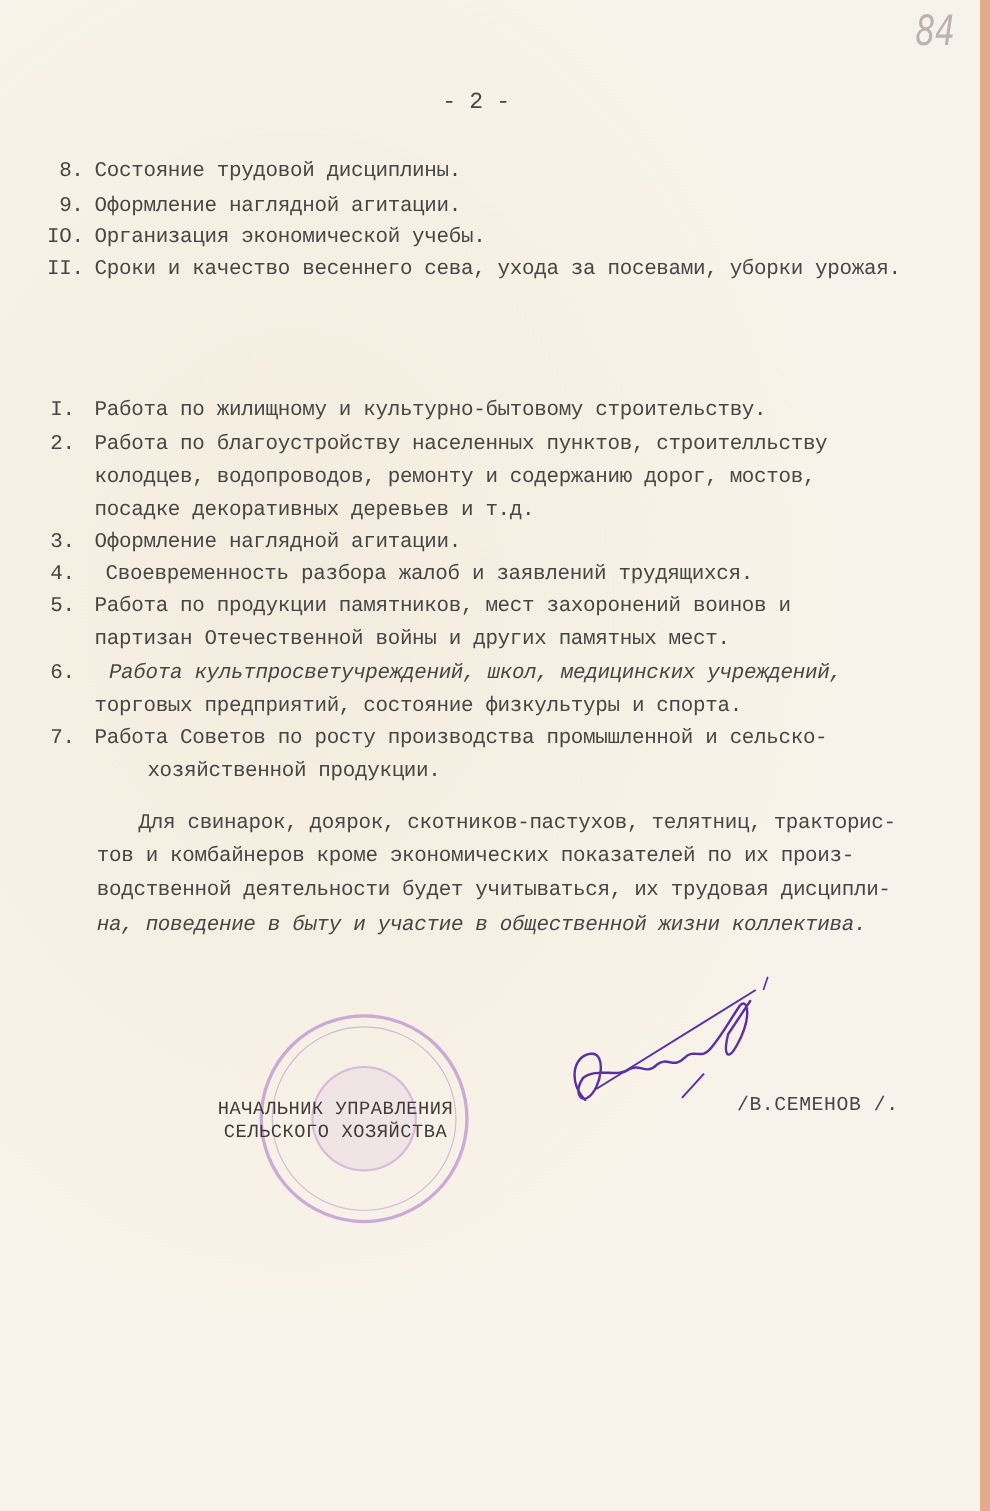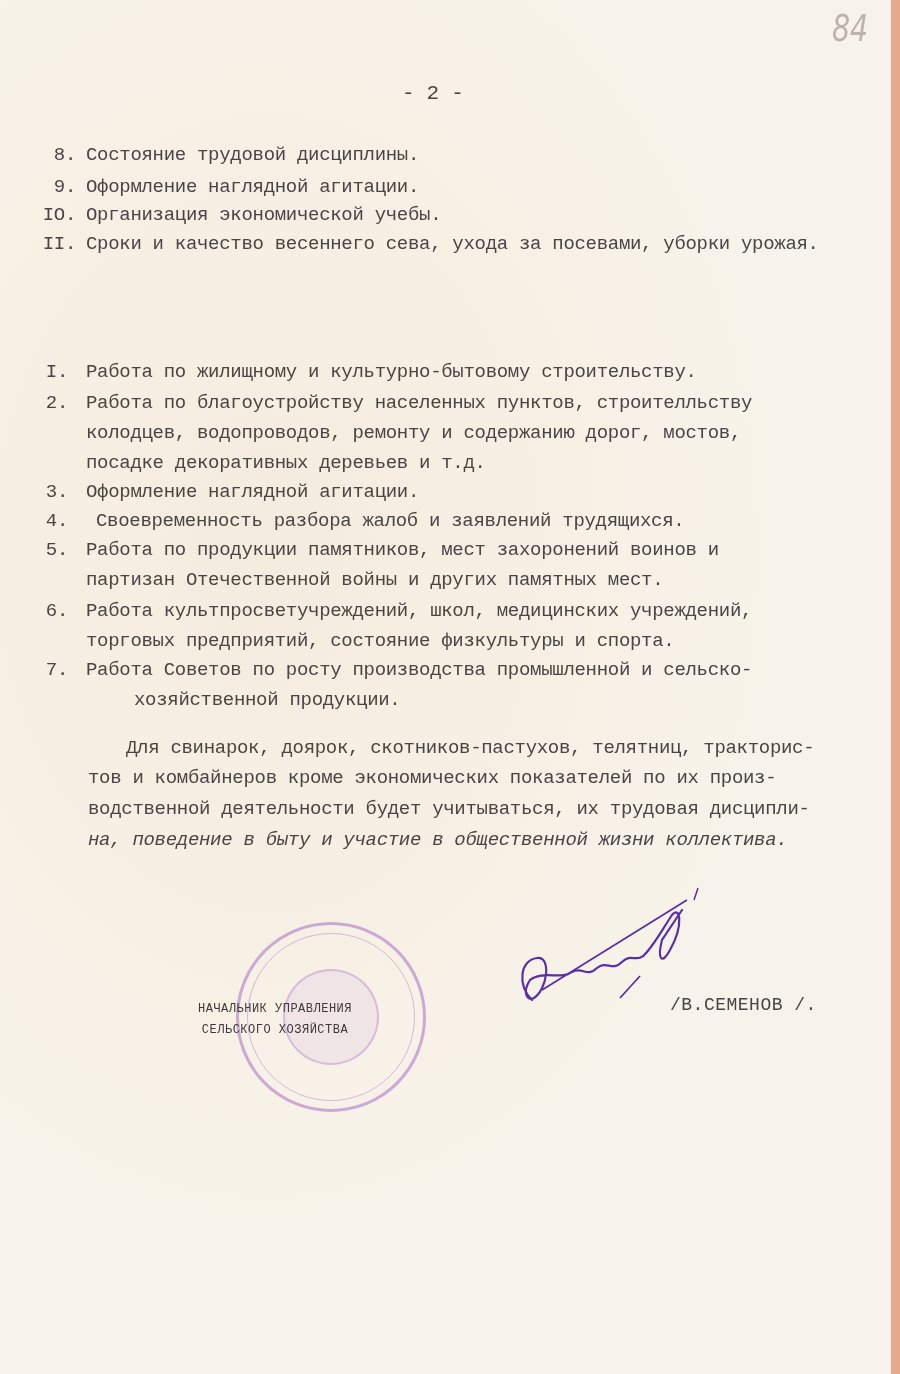--- a/index.html
+++ b/index.html
@@ -13,21 +13,21 @@
     font-size:19px;
     letter-spacing:-0.3px;
   }
   .edge { position:absolute; left:891px; top:0; width:9px; height:1374px; background:#e3ab8a; }
   .folio { position:absolute; left:832px; top:6px; font-family:"DejaVu Sans",sans-serif; font-style:italic; font-size:38px; color:#bcb2ae; transform:scaleX(0.75); transform-origin:left top; }
   .pgnum { position:absolute; left:402px; top:82px; font-size:21px; }
   .line { position:absolute; white-space:nowrap; }
   .num { position:absolute; text-align:right; width:40px; }
   .txt { position:absolute; }
   .heading { position:absolute; left:173px; top:297px; }
-  .sig-title { position:absolute; left:198px; top:999px; font-size:12px; line-height:21px; text-align:center; letter-spacing:0.5px; color:#3f3a3a; }
+  .sig-title { position:absolute; left:198px; top:999px; font-size:17px; line-height:21px; text-align:center; letter-spacing:0.5px; color:#3f3a3a; }
   .sig-name { position:absolute; left:670px; top:995px; font-size:18px; letter-spacing:0.5px; }
   .stamp { position:absolute; left:236px; top:922px; width:190px; height:190px; border-radius:50%; border:3px solid rgba(170,110,200,0.55); box-sizing:border-box; }
   .stamp::before { content:""; position:absolute; left:8px; top:8px; right:8px; bottom:8px; border-radius:50%; border:1.5px solid rgba(170,110,200,0.45); }
   .stamp::after { content:""; position:absolute; left:44px; top:44px; right:44px; bottom:44px; border-radius:50%; border:2px solid rgba(170,110,200,0.35); background:rgba(200,160,220,0.15); }
   .signature { position:absolute; left:512px; top:880px; width:200px; height:140px; }
 </style>
 </head>
 <body>
 
 <div class="page">
@@ -73,21 +73,21 @@
       <span class="num" style="left:28px;">4.</span>
       <span class="txt" style="left:96px;font-family:Liberation Mono, monospace;">Своевременность разбора жалоб и заявлений трудящихся.</span>
     </div>
     <div class="line" style="top:539px;">
       <span class="num" style="left:28px;">5.</span>
       <span class="txt" style="left:86px;">Работа по продукции памятников, мест захоронений воинов и</span>
       <span class="txt" style="left:86px; top:30px;">партизан Отечественной войны и других памятных мест.</span>
     </div>
     <div class="line" style="top:600px;">
       <span class="num" style="left:28px;">6.</span>
-      <span class="txt" style="left:86px;">Работа культпросветучреждений, школ, медицинских учреждений,</span>
+      <span class="txt" style="left:99px;font-style:italic;">Работа культпросветучреждений, школ, медицинских учреждений,</span>
       <span class="txt" style="left:86px; top:30px;">торговых предприятий, состояние физкультуры и спорта.</span>
     </div>
     <div class="line" style="top:659px;">
       <span class="num" style="left:28px;">7.</span>
       <span class="txt" style="left:86px;">Работа Советов по росту производства промышленной и сельско-</span>
       <span class="txt" style="left:90px; top:30px;margin-left:44px;">хозяйственной продукции.</span>
     </div>
   </div>
 
   <div>

